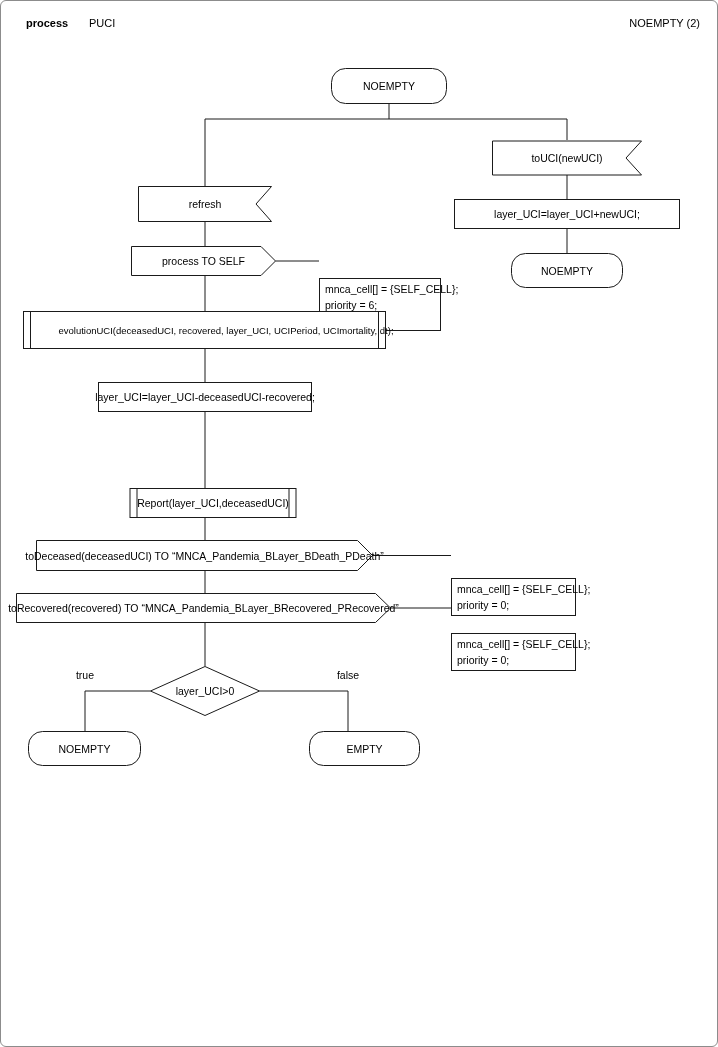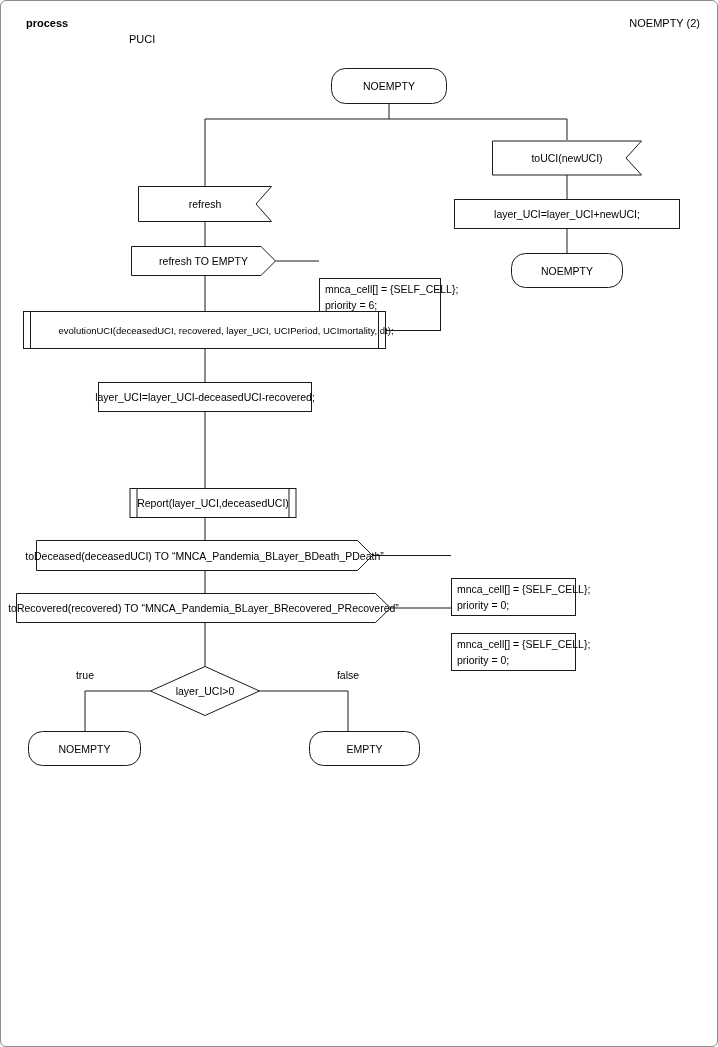--- a/index.html
+++ b/index.html
@@ -4,21 +4,21 @@
 <style>
   * { margin:0; padding:0; box-sizing:border-box; }
   html,body { background:#ffffff; }
   body { font-family:"Liberation Sans", sans-serif; color:#000; }
   .page {
     position:relative; width:718px; height:1047px;
     border:1px solid #8c8c8c; border-radius:6px; background:#fff; overflow:hidden;
   }
   .hdr { position:absolute; left:0; top:0; right:0; height:36px; font-size:11px; }
   .hdr .p1 { position:absolute; left:25px; top:16px; font-weight:bold;text-align:center; }
-  .hdr .p2 { position:absolute; left:88px; top:32px;margin-left:40px; }
+  .hdr .p2 { position:absolute; left:88px; top:16px; }
   .hdr .p3 { position:absolute; right:17px; top:16px;text-align:center; }
   .wires { position:absolute; left:0; top:0; width:718px; height:1047px; pointer-events:none; }
   .wires path { stroke:#1a1a1a; stroke-width:1; fill:none; }
   .node { position:absolute; }
   .shp { position:absolute; left:0; top:0; width:100%; height:100%; display:block; }
   .shp rect, .shp polygon { fill:#ffffff; stroke:#1a1a1a; stroke-width:1; }
   .shp line { stroke:#1a1a1a; stroke-width:1; }
   .lbl {
     position:absolute; inset:0; display:flex; align-items:center; justify-content:center;
     font-size:10.5px; white-space:nowrap; color:#000;
@@ -93,21 +93,21 @@
     <svg class="shp" viewBox="0 0 134 36">
         <polygon points="0.5,0.5 133.5,0.5 118,18 133.5,35.5 0.5,35.5"></polygon>
       </svg>
     <span class="lbl">refresh</span>
   </div>
 
   <div class="node" style="left:130px;top:245px;width:145px;height:30px">
     <svg class="shp" viewBox="0 0 145 30">
         <polygon points="0.5,0.5 130,0.5 144.5,15 130,29.5 0.5,29.5"></polygon>
       </svg>
-    <span class="lbl">refresh TO EMPTY</span>
+    <span class="lbl">process TO SELF</span>
   </div>
 
   <div class="note" style="left:318px;top:235px;width:122px;height:53px">
     <div>mnca_cell[] = {SELF_CELL};</div>
     <div>priority = 6;</div>
     <div>delay = dt;</div>
   </div>
 
   <div class="node" style="left:22px;top:310px;width:363px;height:38px">
     <svg class="shp" viewBox="0 0 363 38">

